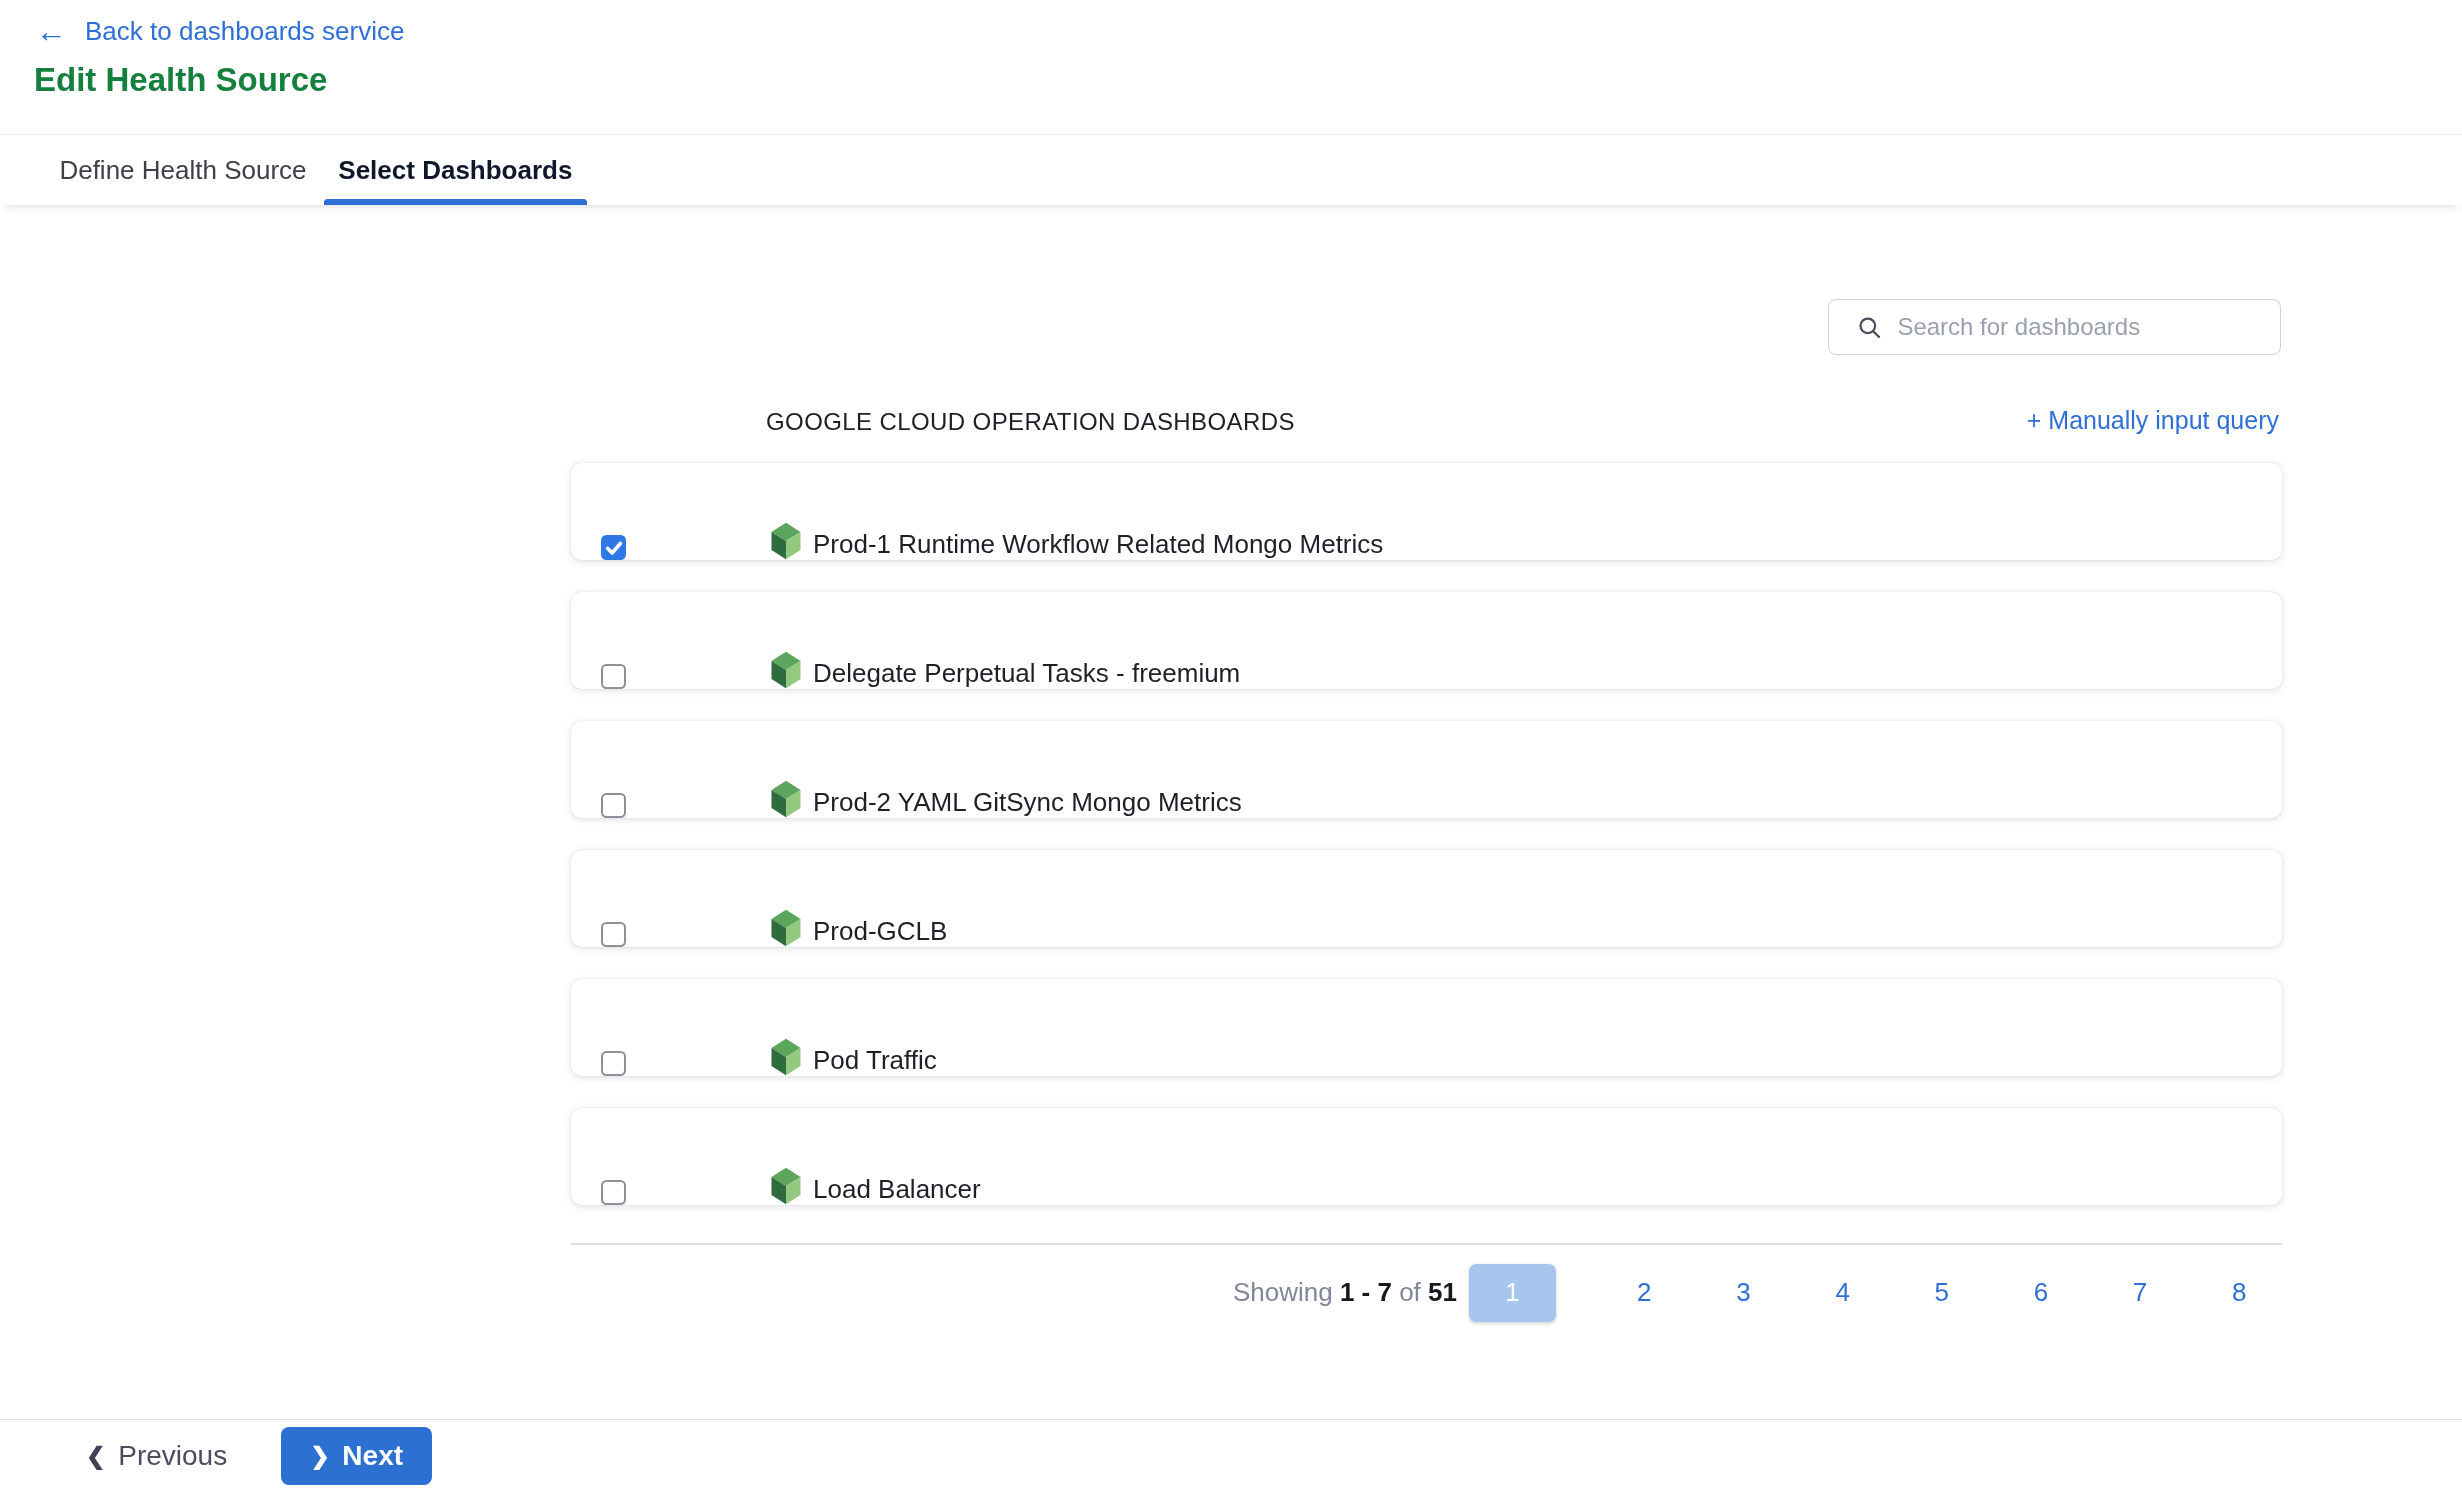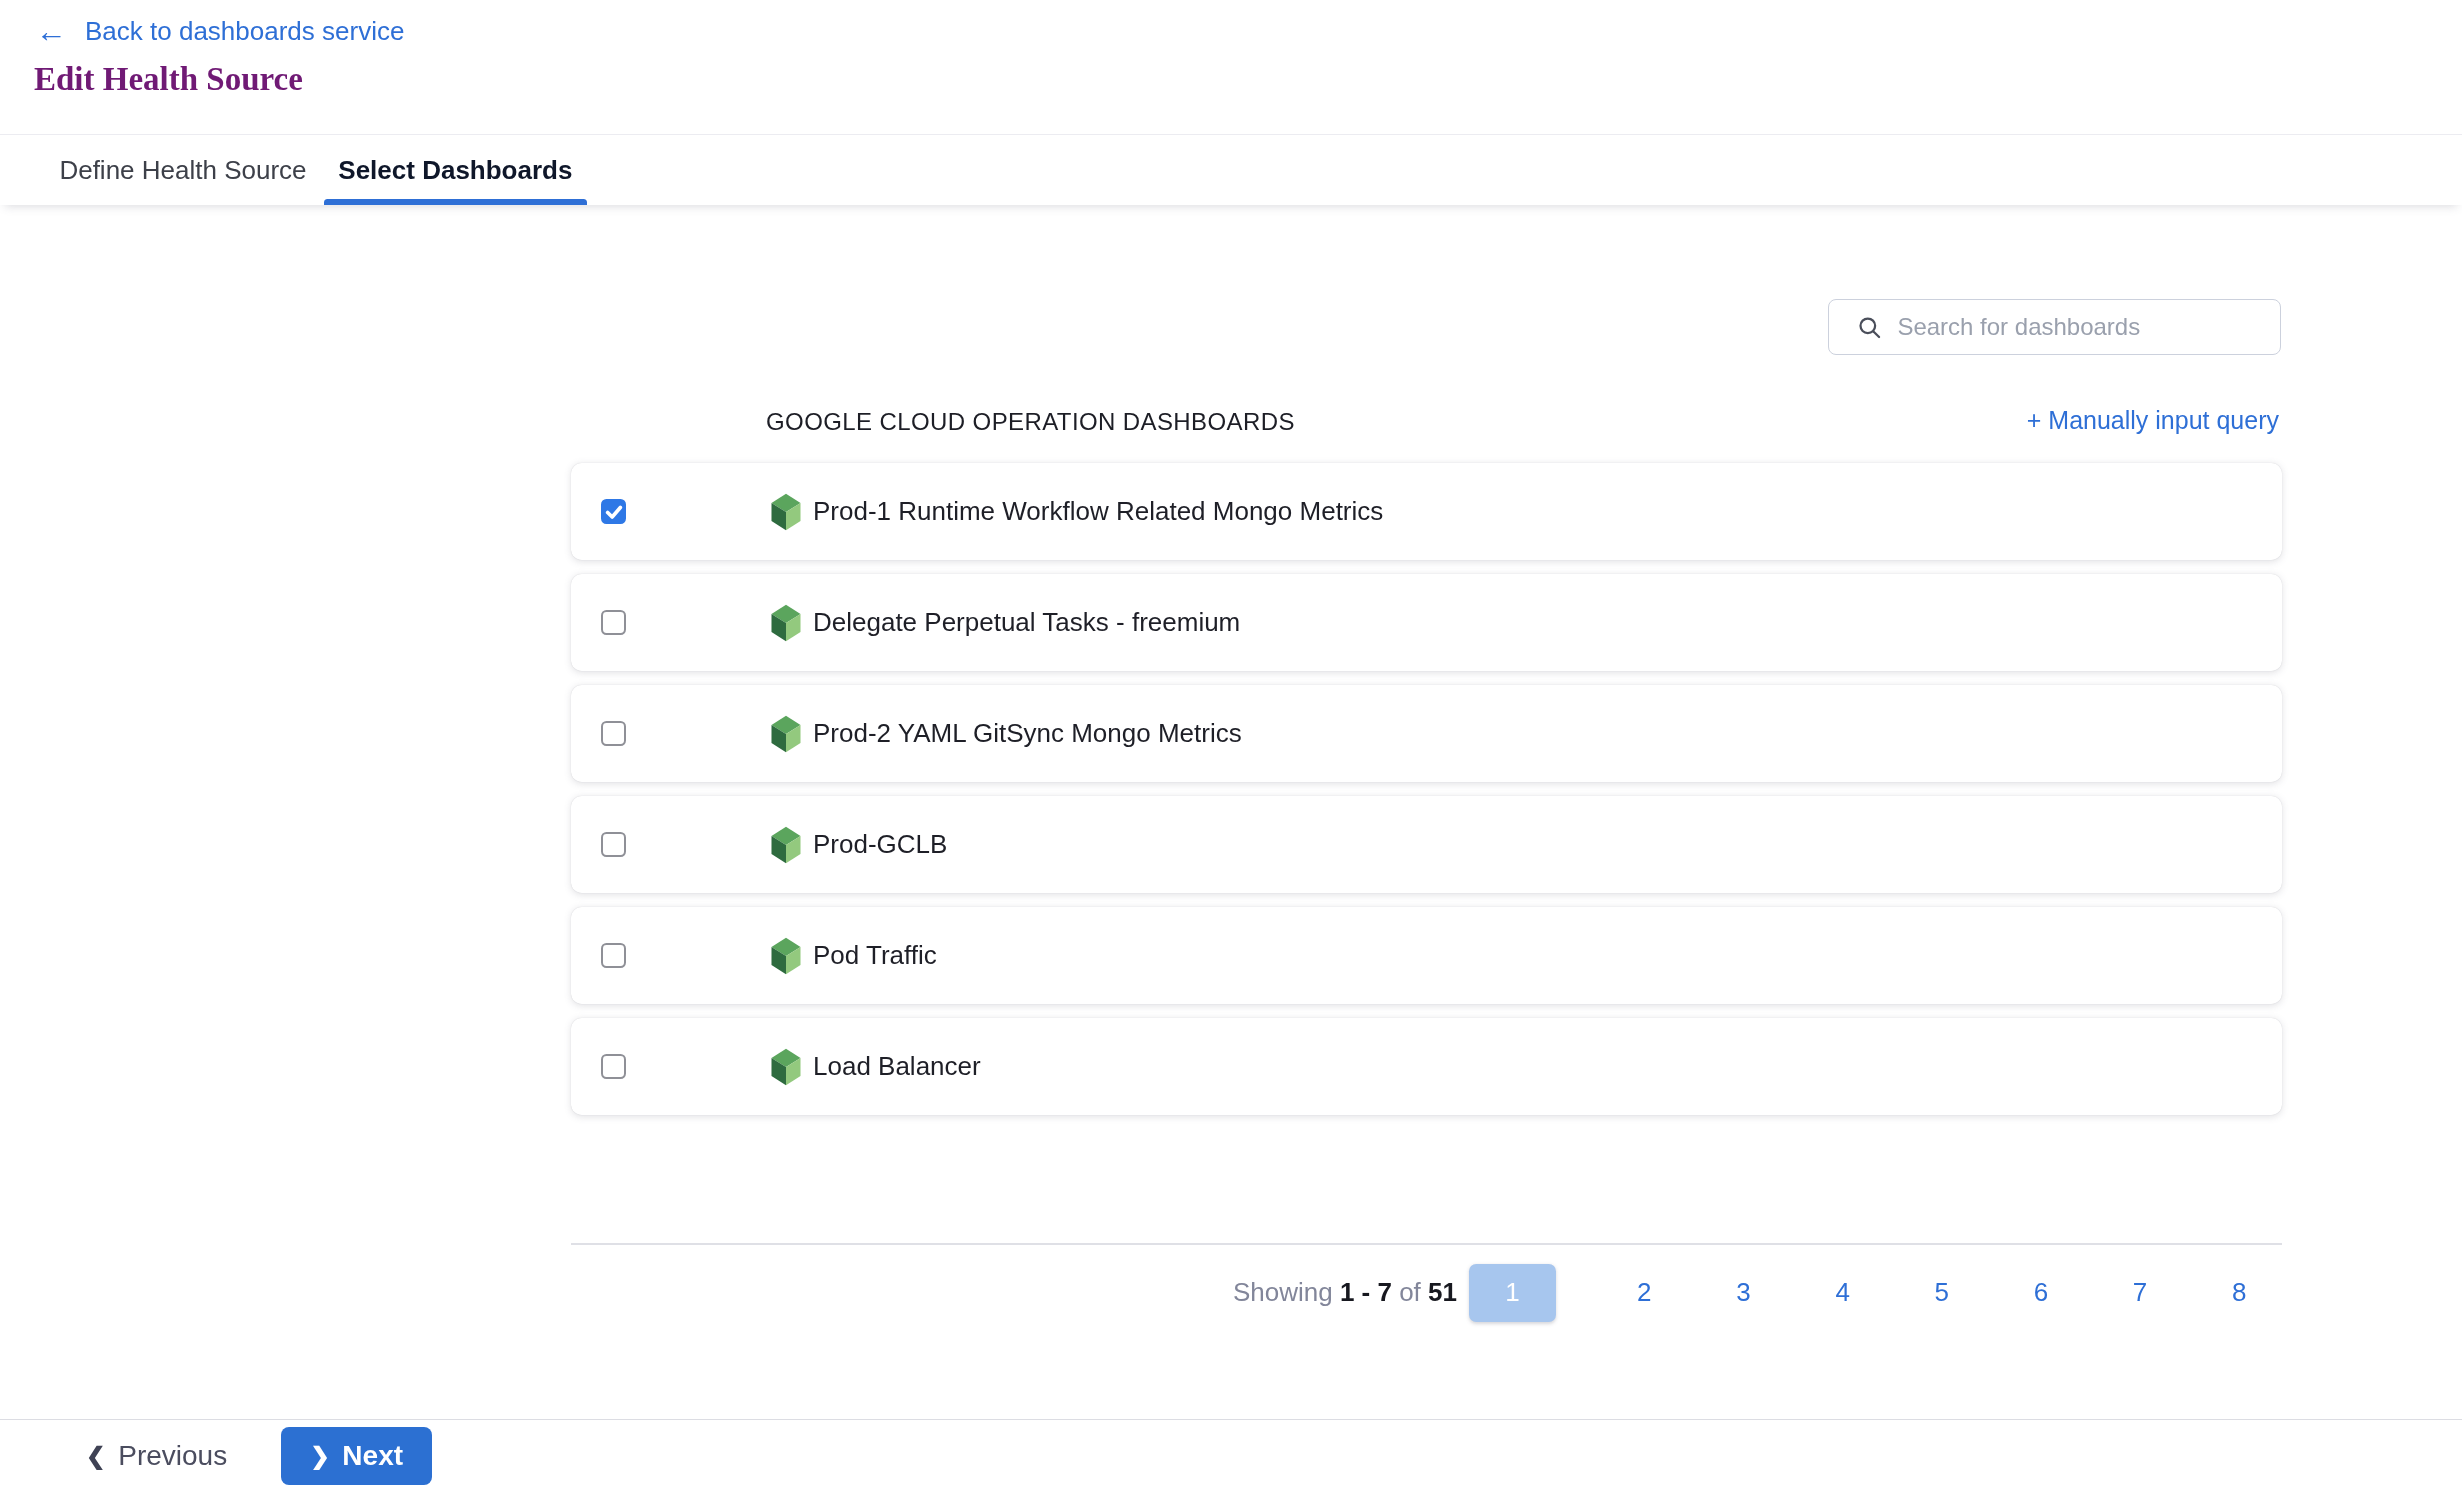--- a/index.html
+++ b/index.html
@@ -5,21 +5,21 @@
   * { margin:0; padding:0; box-sizing:border-box; }
   html,body { width:2462px; height:1491px; background:#ffffff; overflow:hidden;
               font-family:"Liberation Sans", sans-serif; }
   .page { position:relative; width:2462px; height:1491px; background:#ffffff; }
 
   
   .top-header { position:absolute; left:0; top:0; width:2462px; height:134px; background:#fff; }
   .back-link { position:absolute; left:36px; top:16px; display:flex; align-items:center; gap:18px;
                color:#2e6fd6; font-size:26px; cursor:pointer; }
   .back-arrow { font-size:31px; line-height:1; color:#2e6fd6; }
-  .page-title { position:absolute; left:34px; top:61px; font-size:33px; font-weight:bold; color:#701a75;font-family:Liberation Serif, serif; }
+  .page-title { position:absolute; left:34px; top:61px; font-size:33px; font-weight:bold; color:#15803d; }
 
   
   .tab-bar { position:absolute; left:0; top:134px; width:2462px; height:71px; background:#fff;
              border-top:0.9px solid #ececf1;
              box-shadow:0 7.2px 9px -5.4px rgba(96,97,112,0.22);
              display:flex; align-items:center; padding-left:54px; gap:21px; z-index:5; }
   .tab { position:relative; height:100%; display:flex; align-items:center; font-size:26px;
          padding:0 5.4px; cursor:pointer; white-space:nowrap; }
   .tab.default  { color:#3d4049; }
   .tab.active   { color:#0f172a; font-weight:bold; }
@@ -37,24 +37,24 @@
                       font-family:"Liberation Sans", sans-serif; background:transparent; }
   .search-box input::placeholder { color:#9aa0ad; }
   .search-icon svg { display:block; }
 
   .group-title { position:absolute; left:766px; top:203px; font-size:24px; color:#1d1e26;
                  letter-spacing:0.4px; }
   .manual-query-link { position:absolute; right:183px; top:201px; font-size:25px; color:#2e6fd6;
                        cursor:pointer; }
 
   .rows { position:absolute; left:571px; top:258px; width:1711px; }
-  .row-card { position:relative; width:1711px; height:97px; margin-bottom:14px; background:#fff;
+  .row-card { position:relative; width:1711px; height:97px; margin-bottom:32px; background:#fff;
               border-radius:10.8px;
               box-shadow:0 0 0.9px rgba(40,41,61,0.20), 0 1.8px 7.2px rgba(96,97,112,0.18);
-              display:flex; align-items:center; cursor:pointer; }
+              display:flex; align-items:flex-end; cursor:pointer; }
   .checkbox { width:25px; height:25px; margin-left:30px; border-radius:5.4px; flex:0 0 auto;
               border:2.7px solid #8f9097; background:#fff; cursor:pointer;
               display:flex; align-items:center; justify-content:center; }
   .checkbox.checked { background:#2e78e6; border-color:#2e78e6; }
   .dash-icon { margin-left:142px; flex:0 0 auto; display:flex; align-items:center; }
   .row-label { margin-left:9px; font-size:26px; color:#1e1f27; }
 
   .list-divider { position:absolute; left:571px; top:1038px; width:1711px; height:1.8px; background:#dfe0e6; }
 
   

